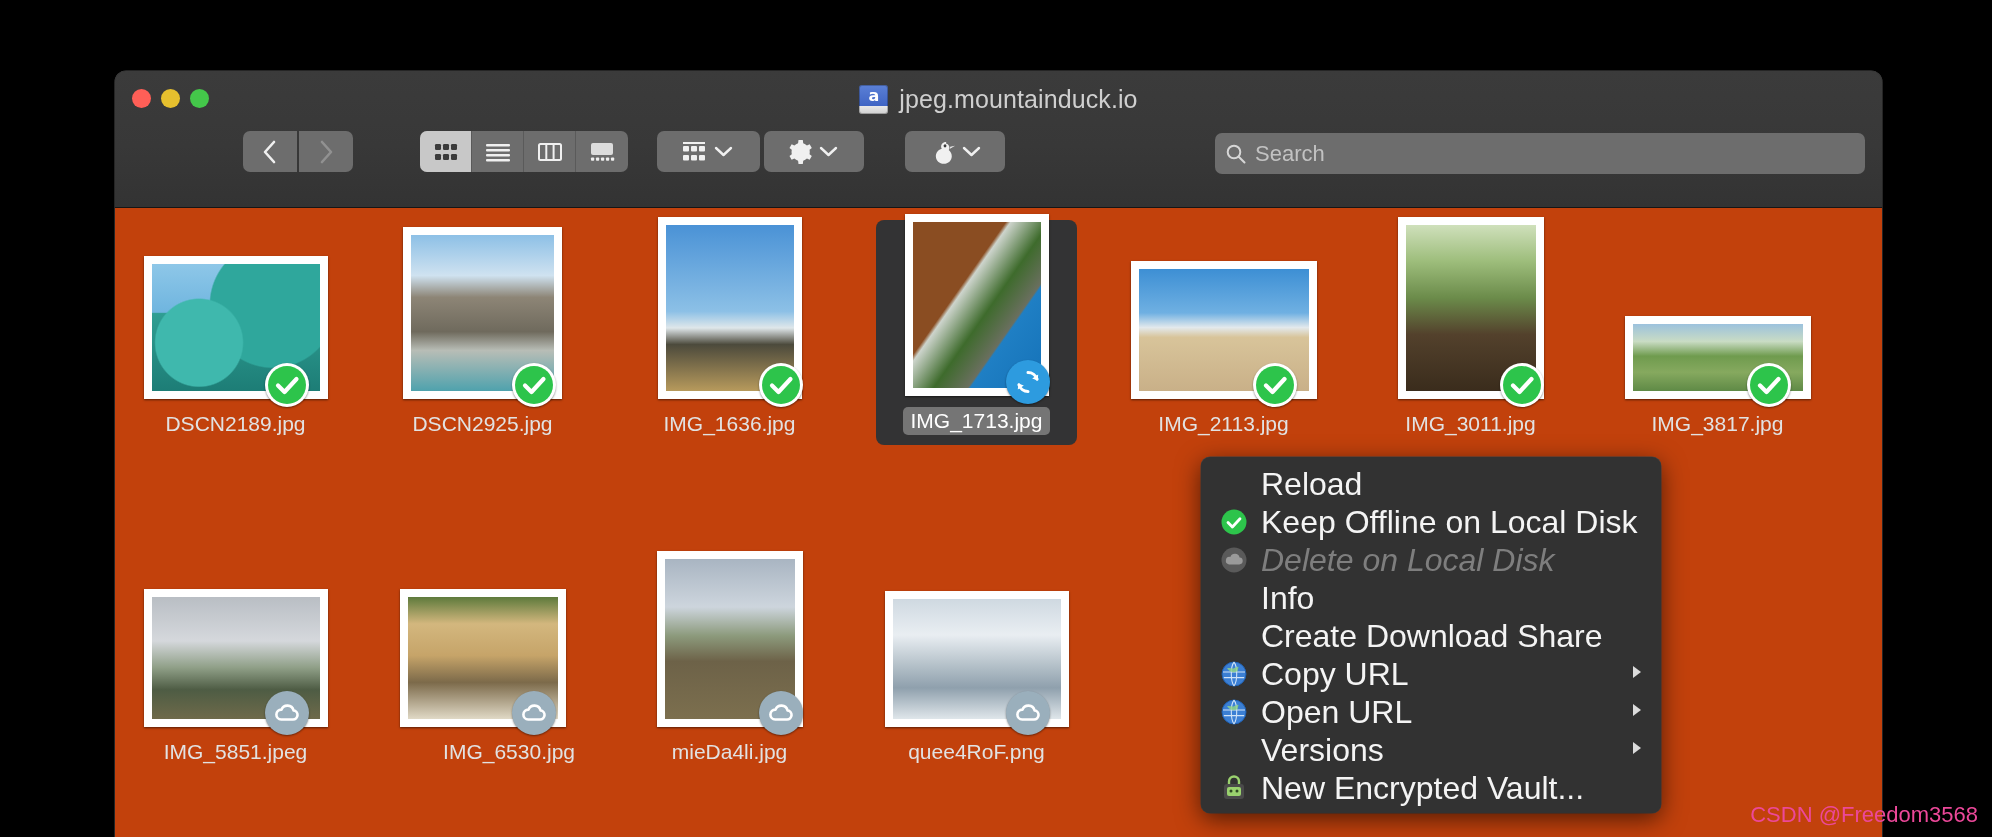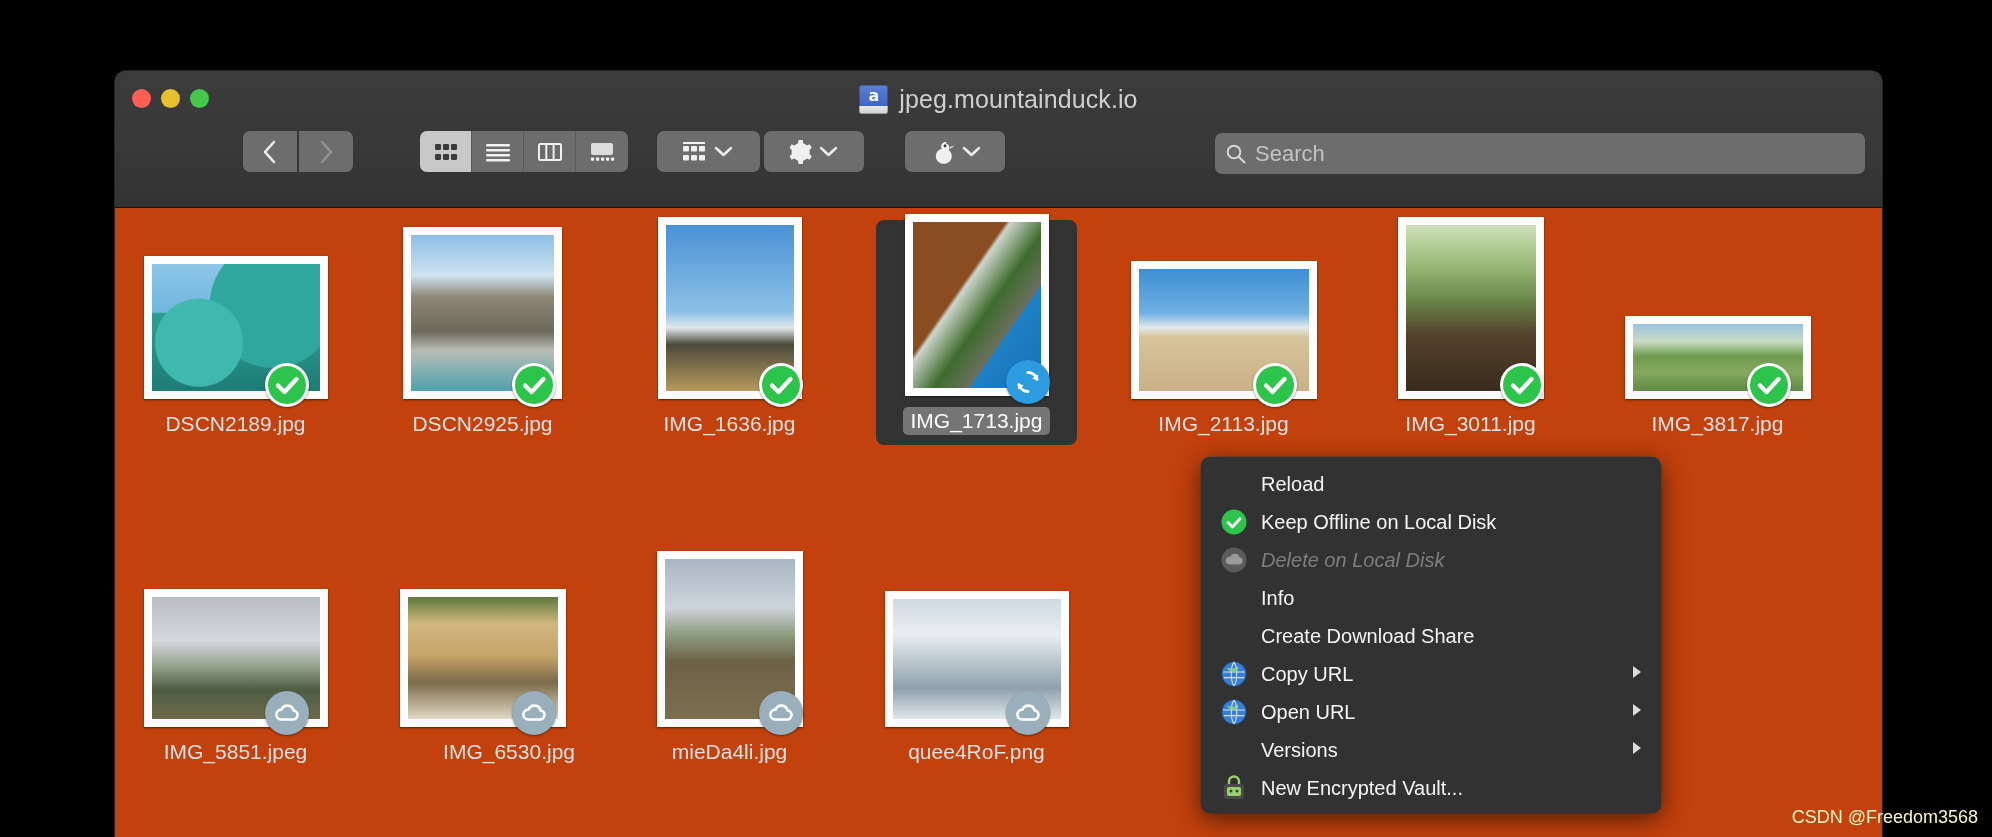--- a/index.html
+++ b/index.html
@@ -172,21 +172,21 @@
     background: #323232;
     border-radius: 9px;
     padding: 8px 0 6px 0;
     box-shadow: 0 6px 24px rgba(0,0,0,.6), 0 0 0 0.5px #4f4f4f;
     z-index: 50;
   }
   .menu-item {
     display: flex; align-items: center;
     height: 38px;
     padding: 0 16px 0 18px;
-    font-size: 20px;
+    font-size: 32px;
     color: #f4f4f4;
     position: relative;
   }
   .menu-item.disabled { color: #7e7e7e; font-style: italic; }
   .menu-icon {
     width: 30px; height: 30px;
     margin-right: 12px;
     flex: none;
     display: flex; align-items: center; justify-content: center;
   }
@@ -195,22 +195,22 @@
   .submenu-arrow {
     margin-left: auto;
     color: #dcdcdc;
     font-size: 18px;
   }
 
   
   #watermark {
     position: absolute;
     right: 14px; bottom: 9px;
-    font-size: 18px;
-    color: #fef9c3;
+    font-size: 22px;
+    color: #ec4899;
     z-index: 99;
     margin-top: 12px;
   }
 </style>
 </head>
 <body>
 
 <div id="finder-window">
 
   <div id="titlebar-toolbar">

